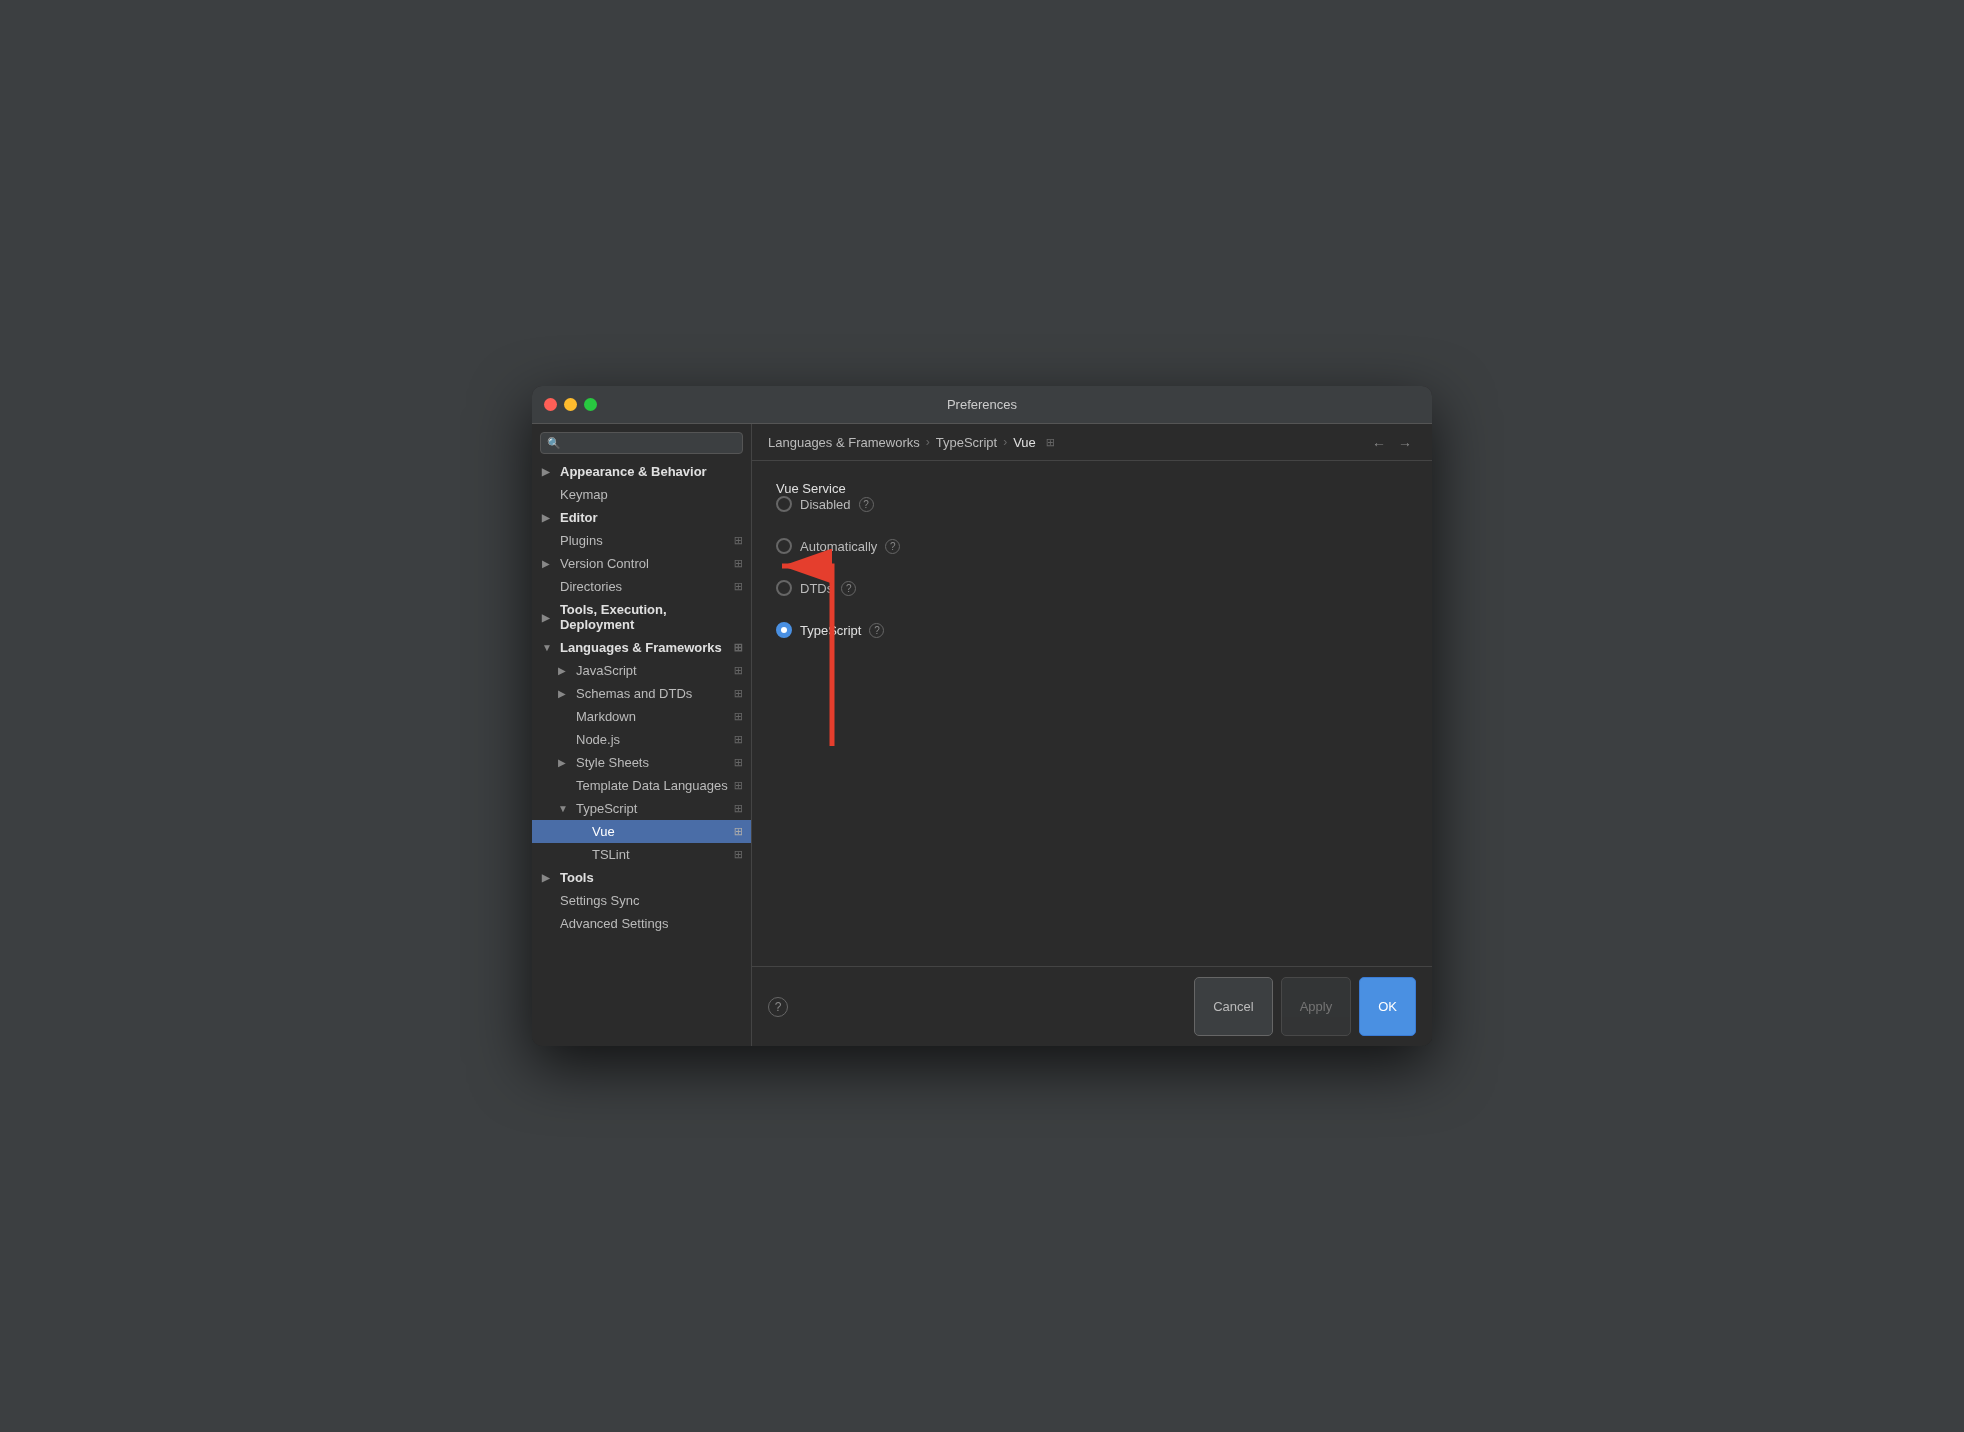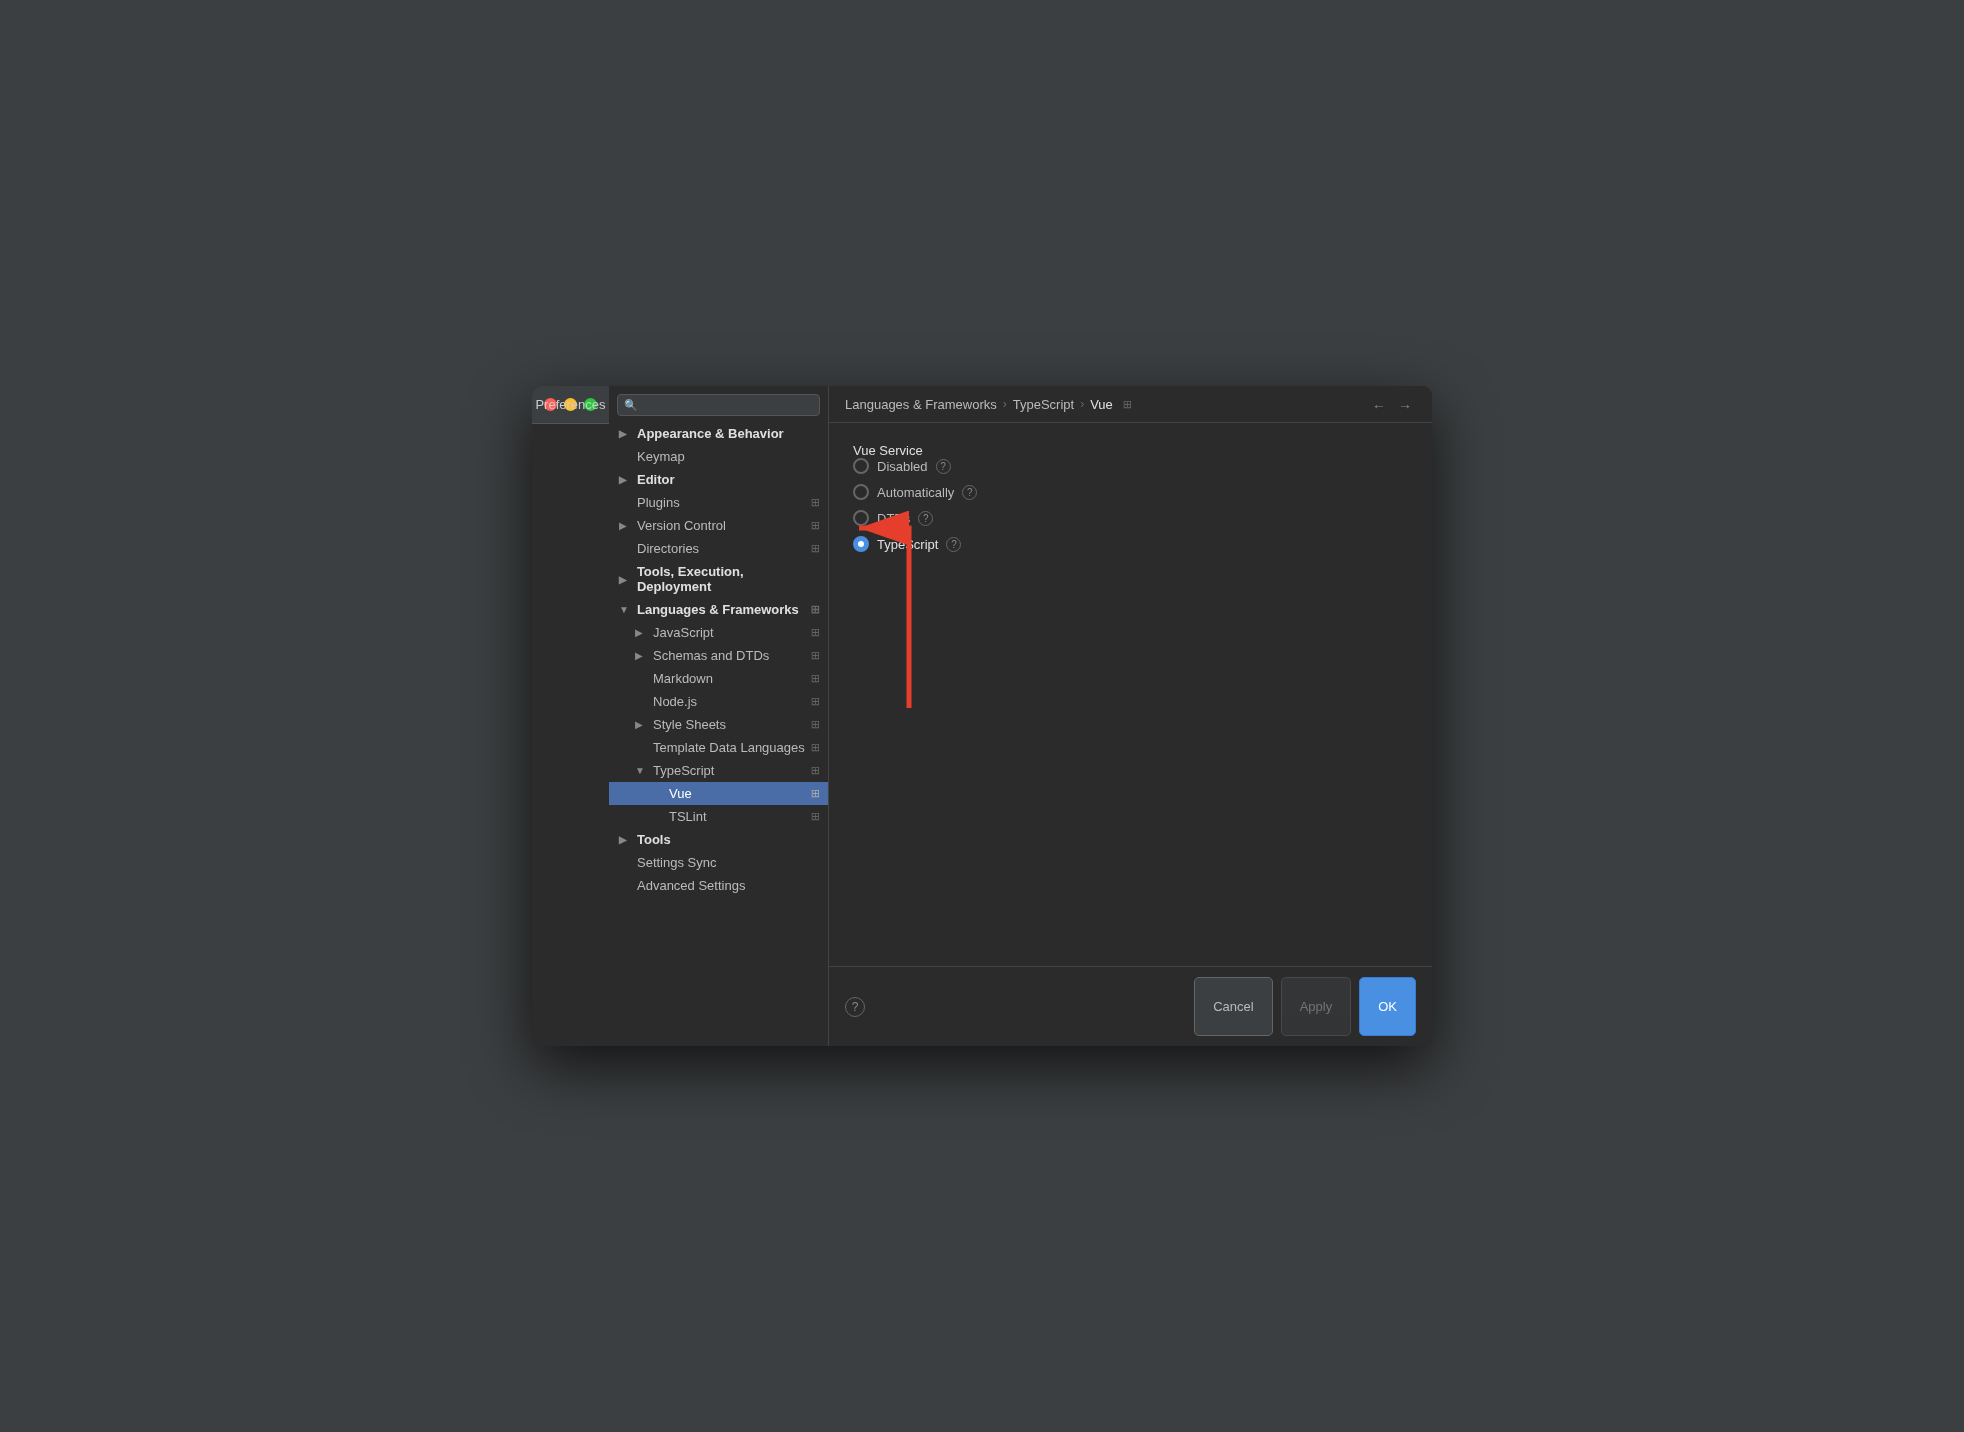--- a/index.html
+++ b/index.html
@@ -13,21 +13,21 @@
       align-items: center;
       min-height: 100vh;
     }
     .window {
       width: 900px;
       height: 660px;
       background: #2b2b2b;
       border-radius: 10px;
       box-shadow: 0 20px 60px rgba(0,0,0,0.7);
       display: flex;
-      flex-direction: row;
+      flex-direction: column;
       overflow: hidden;
     }
     .titlebar {
       background: #3c3f41;
       height: 38px;
       display: flex;
       align-items: center;
       padding: 0 12px;
       position: relative;
       border-bottom: 1px solid #555;
@@ -159,21 +159,21 @@
       position: relative;
     }
     .section-title {
       font-size: 13px;
       color: #e0e0e0;
       font-weight: 400;
     }
     .radio-group {
       display: flex;
       flex-direction: column;
-      gap: 10px;
+      gap: 26px;
     }
     .radio-item {
       display: flex;
       align-items: center;
       gap: 8px;
       cursor: pointer;
     }
     .radio-circle {
       width: 16px;
       height: 16px;

